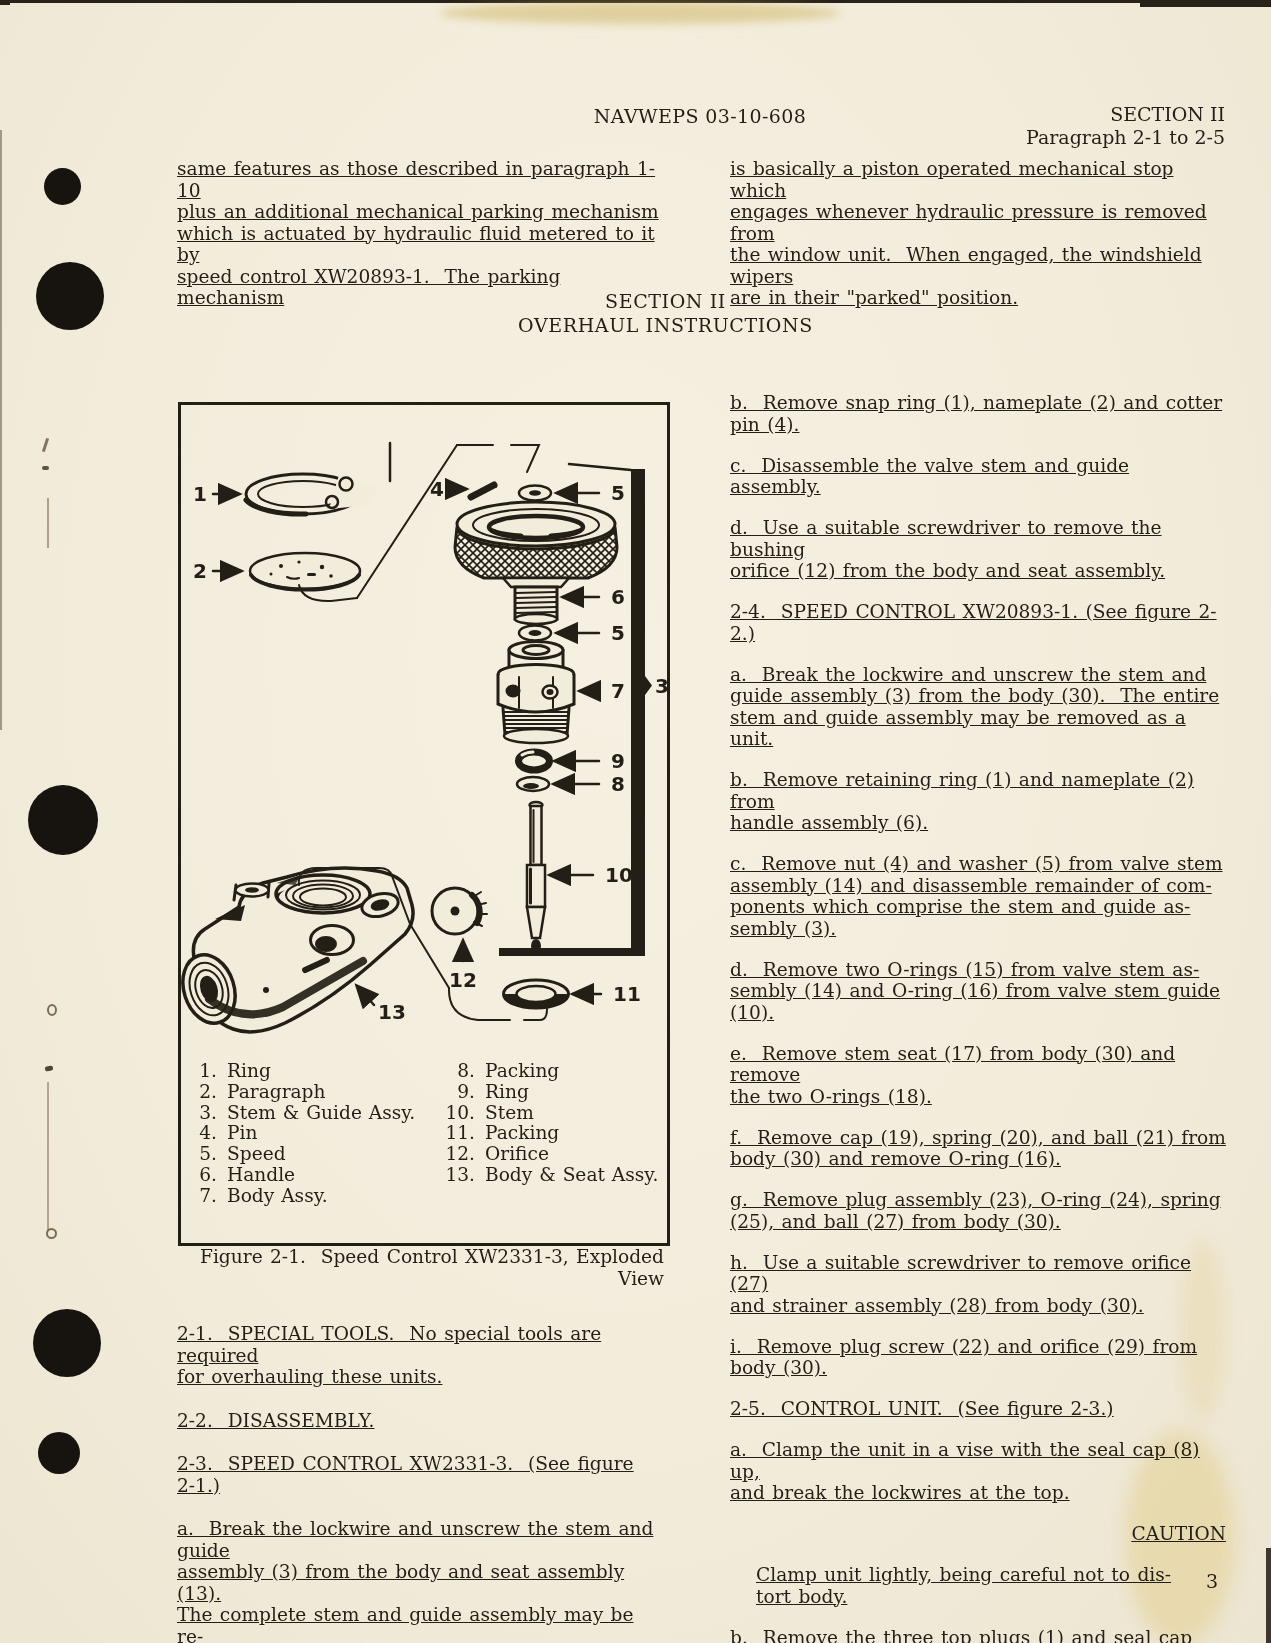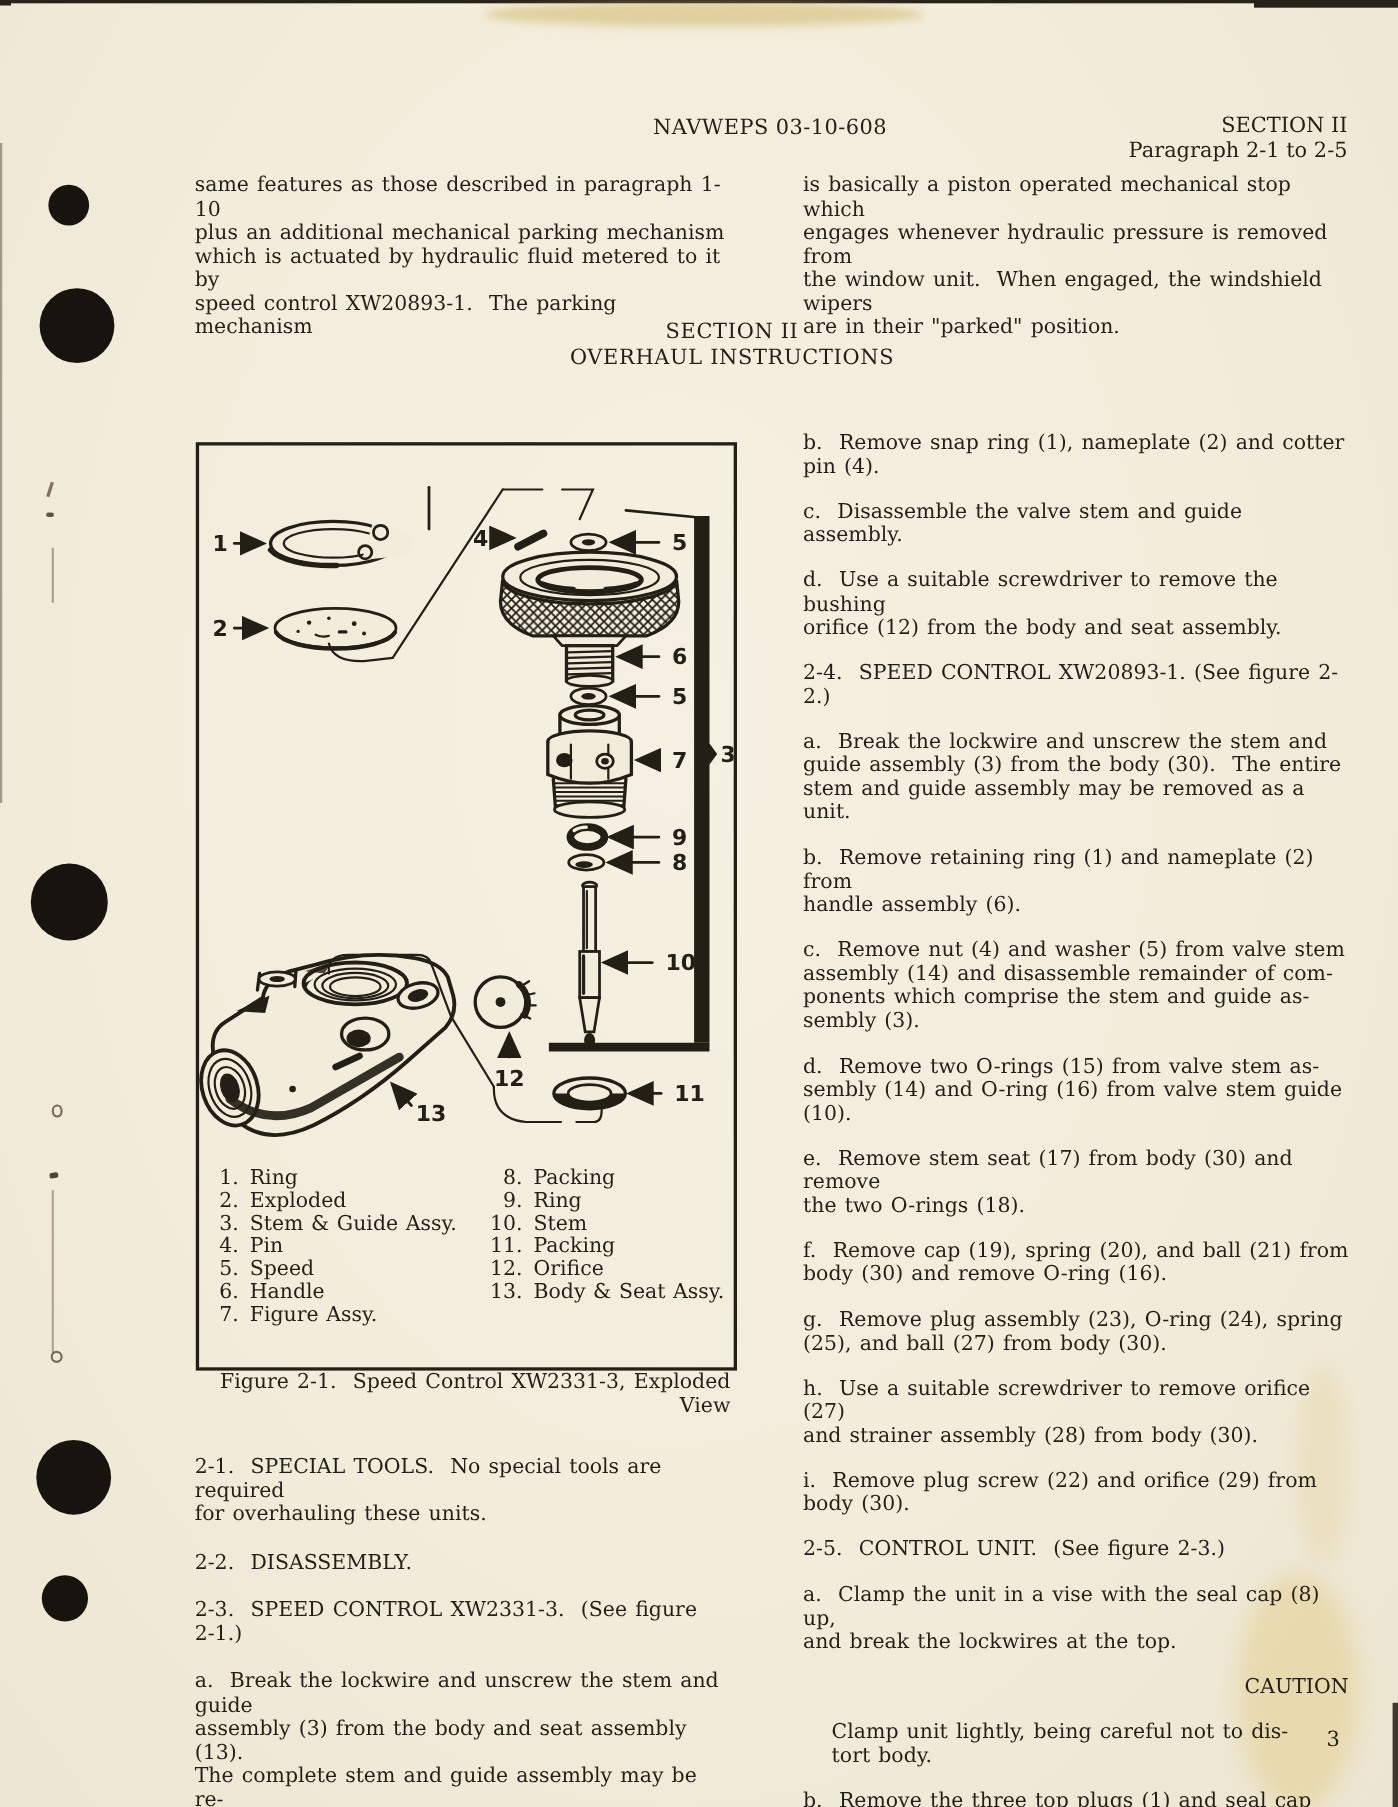--- a/index.html
+++ b/index.html
@@ -3,21 +3,21 @@
 <meta charset="utf-8">
 <style>
   html,body{margin:0;padding:0;background:#5a544a;}
   .page{
     position:relative; width:1271px; height:1643px; overflow:hidden;
     background:radial-gradient(ellipse at 48% 40%, #f5f0e1 0%, #f2ecdb 55%, #ece5d1 100%);
     font-family:"DejaVu Serif","Liberation Serif",serif;
     color:#241f16;
   }
   .txt{font-size:18.6px; line-height:21.5px; word-spacing:1.5px;}
-  .para{white-space:pre-line; margin:0 0 19.5px 0;}
+  .para{white-space:pre-line; margin:0 0 19.5px 0;text-decoration:underline;}
   .abs{position:absolute;margin-top:24px;}
   
   .hdr-doc{left:700px; top:81px; transform:translateX(-50%); font-size:19px; letter-spacing:.4px;}
   .hdr-right{left:0; top:79px; width:1225px; text-align:right; font-size:19px; line-height:23px;}
   
   .intro-left{left:177px; top:134px; width:482px;}
   .intro-right{left:730px; top:134px; width:500px;}
   
   .sec-title{left:60px; top:265px; width:1211px; text-align:center; font-size:19px; line-height:24px; letter-spacing:.6px;}
   
@@ -307,41 +307,41 @@
       </g>
     </svg>
 
     <div class="plist plist-l">
       <div class="prow">
           <span class="pnum">1.</span>
           <span class="pname">Ring</span>
         </div>
       <div class="prow">
           <span class="pnum">2.</span>
-          <span class="pname">Exploded</span>
+          <span class="pname">Paragraph</span>
         </div>
       <div class="prow">
           <span class="pnum">3.</span>
           <span class="pname">Stem &amp; Guide Assy.</span>
         </div>
       <div class="prow">
           <span class="pnum">4.</span>
           <span class="pname">Pin</span>
         </div>
       <div class="prow">
           <span class="pnum">5.</span>
           <span class="pname">Speed</span>
         </div>
       <div class="prow">
           <span class="pnum">6.</span>
           <span class="pname">Handle</span>
         </div>
       <div class="prow">
           <span class="pnum">7.</span>
-          <span class="pname">Figure Assy.</span>
+          <span class="pname">Body Assy.</span>
         </div>
     </div>
     <div class="plist plist-r">
       <div class="prow">
           <span class="pnum">8.</span>
           <span class="pname">Packing</span>
         </div>
       <div class="prow">
           <span class="pnum">9.</span>
           <span class="pname">Ring</span>

